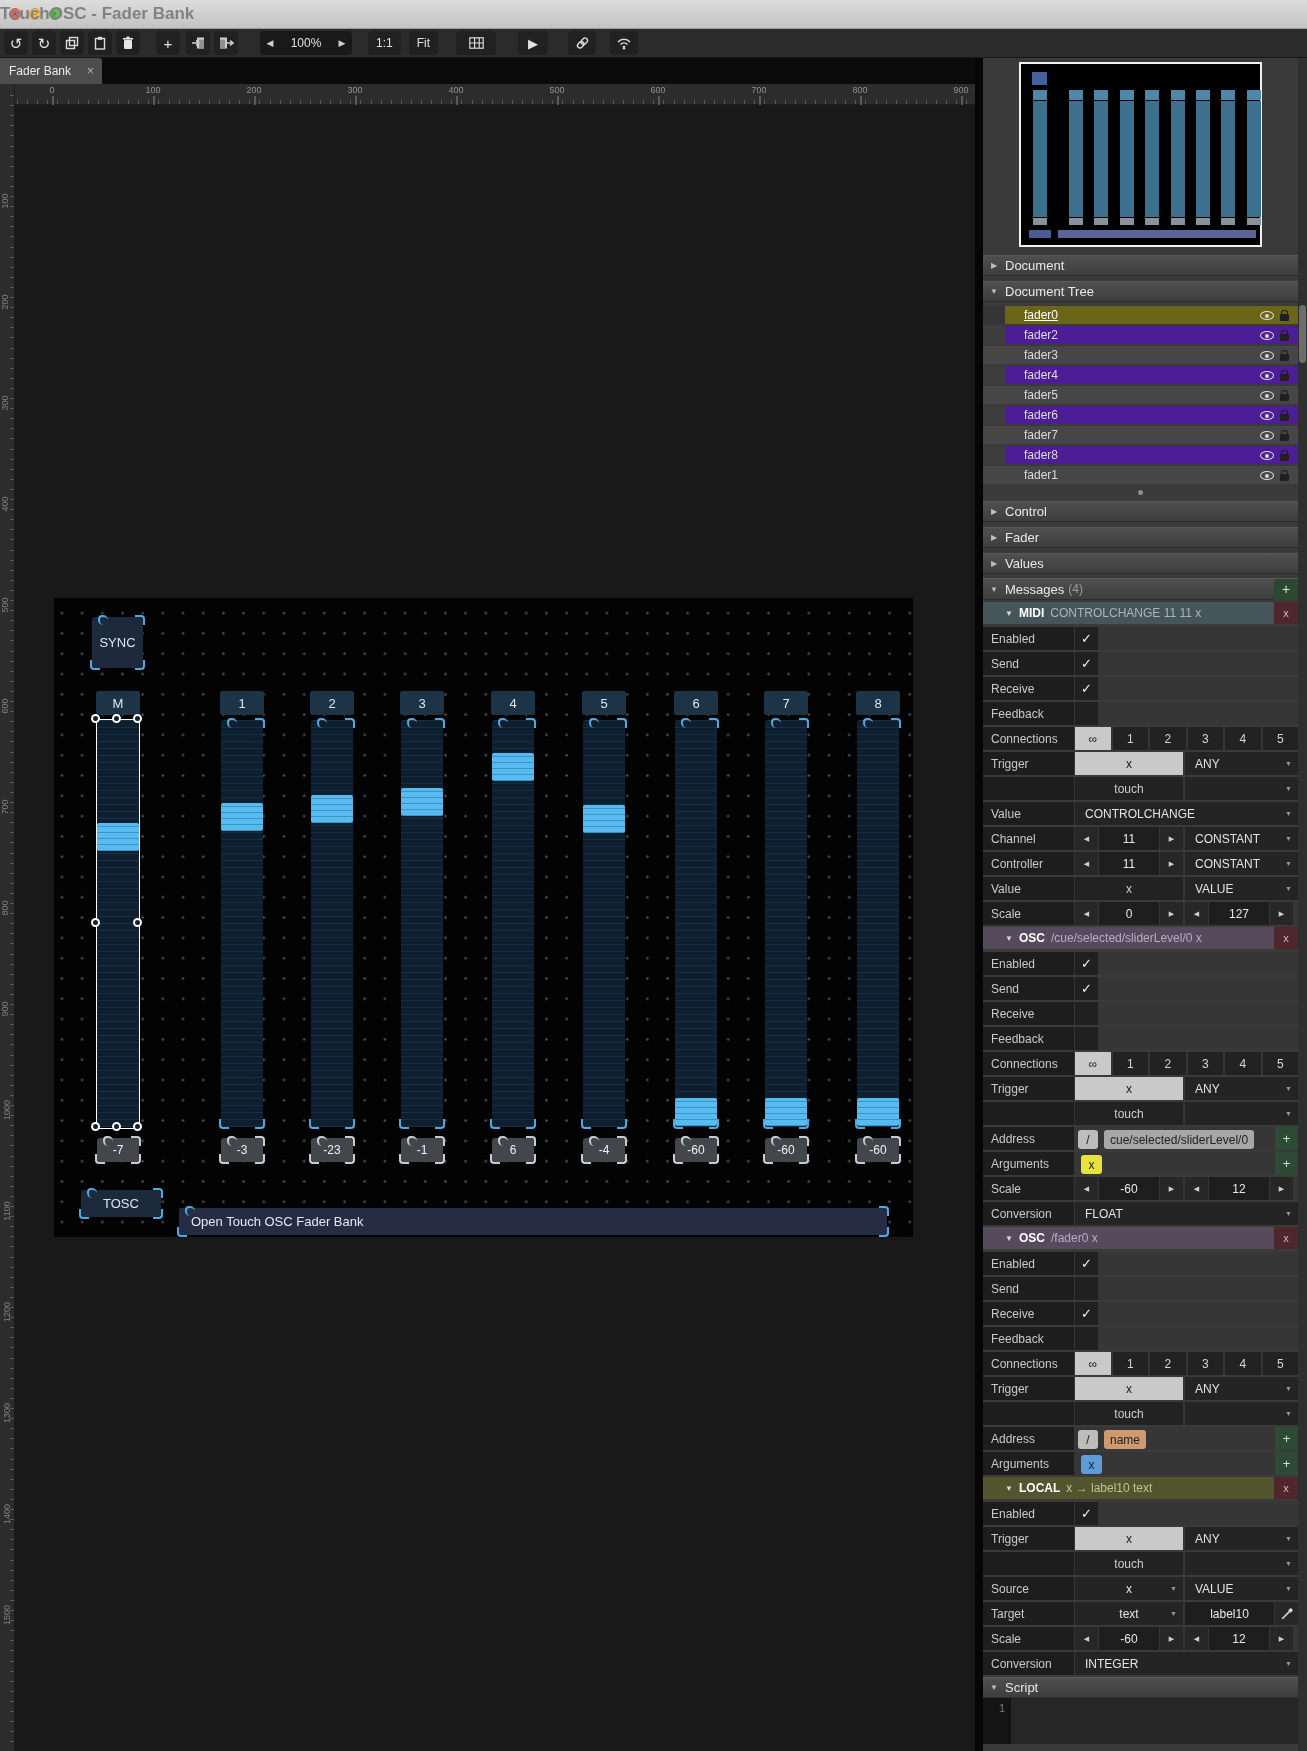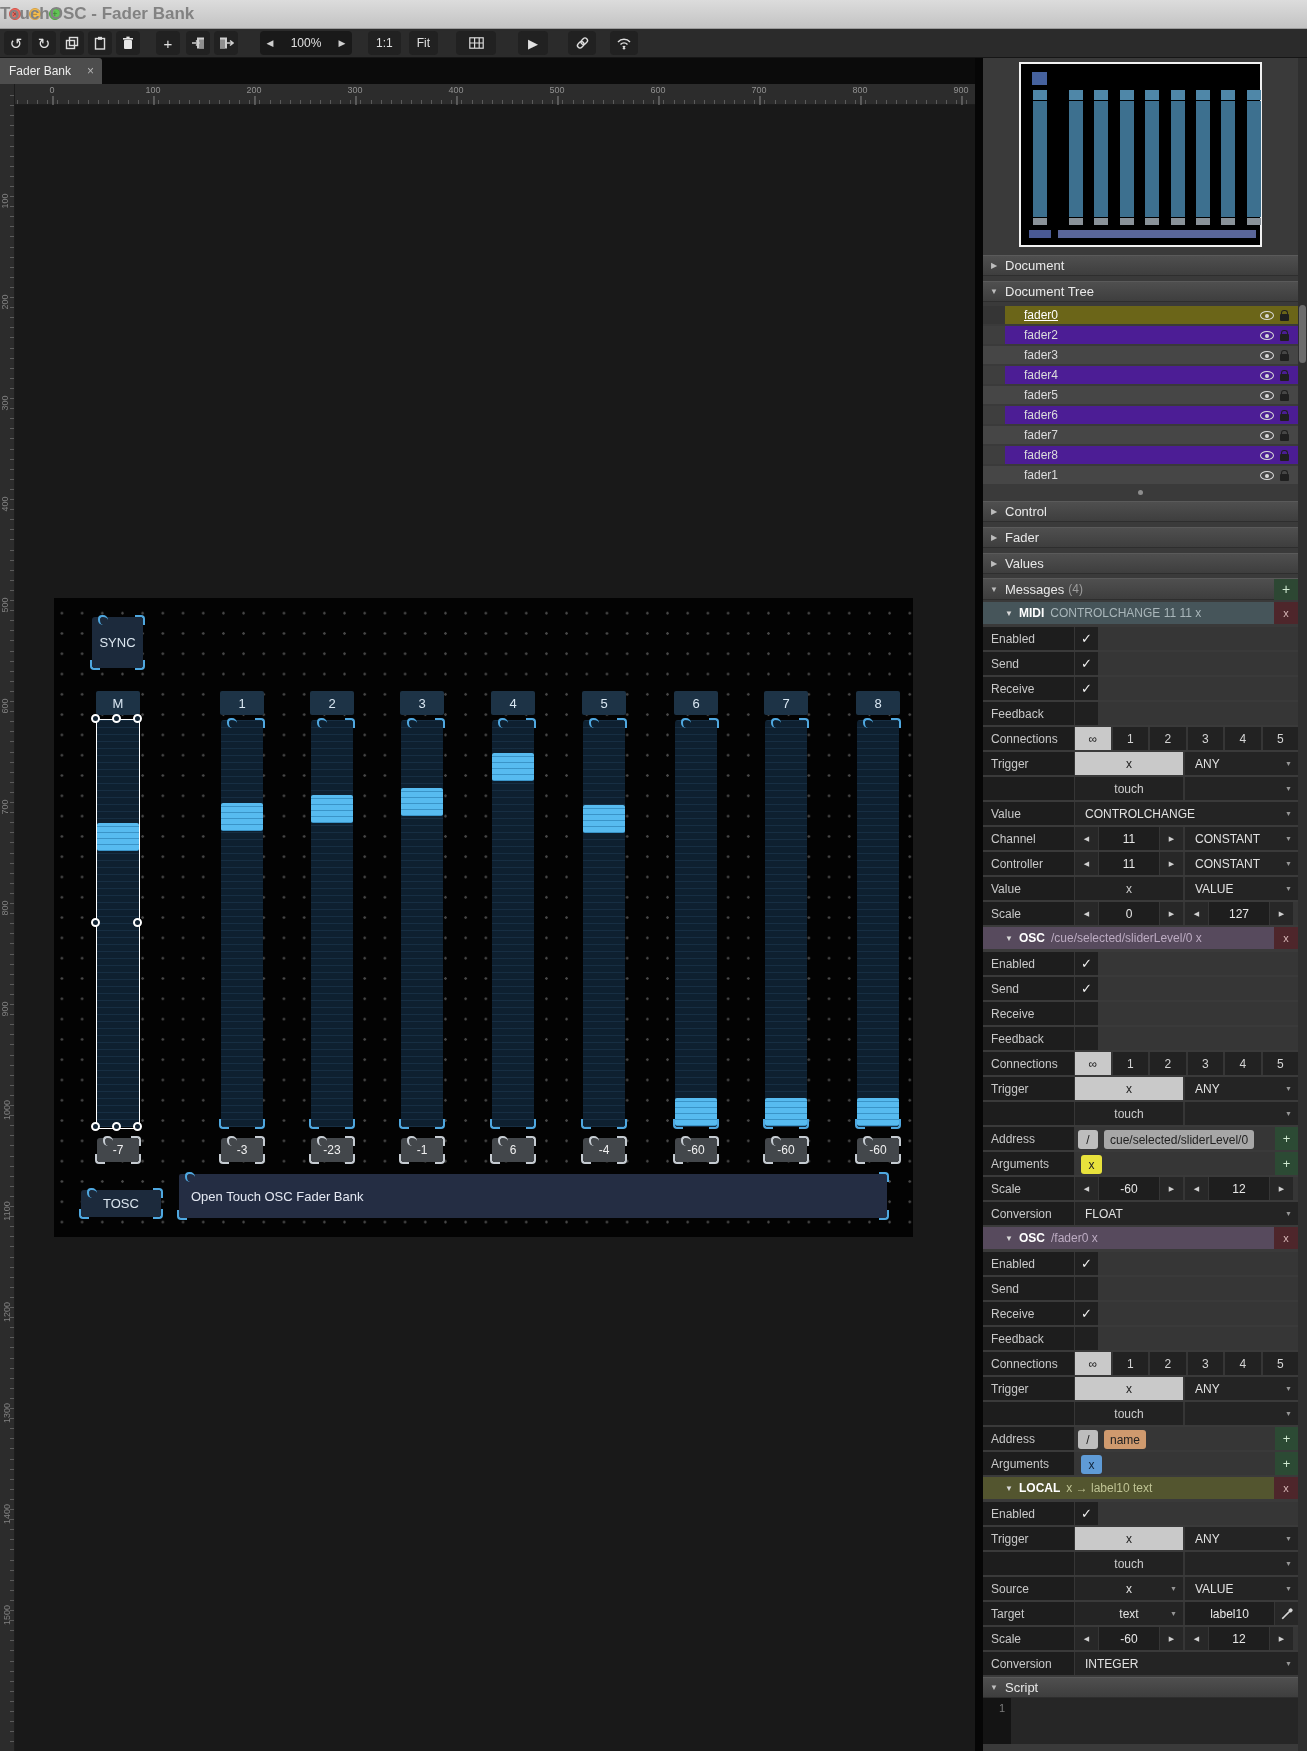--- a/index.html
+++ b/index.html
@@ -465,21 +465,21 @@
             </div>
           </div>
         </div>
       <div class="panel-btn" id="tosc-btn" style="left:27px;top:592px;width:80px;height:27px">
         <span>TOSC</span>
       <i class="ck tl"></i>
           <i class="ck tr"></i>
           <i class="ck bl"></i>
           <i class="ck br"></i>
         </div>
-      <div id="group-label" style="left:125px;top:576px;width:708px;height:44px">
+      <div id="group-label" style="left:125px;top:610px;width:708px;height:27px">
         <span>Open Touch OSC  Fader Bank</span>
       <i class="ck tl"></i>
           <i class="ck tr"></i>
           <i class="ck bl"></i>
           <i class="ck br"></i>
         </div>
     </div>
   </div>
 
   <div id="splitter"></div>

